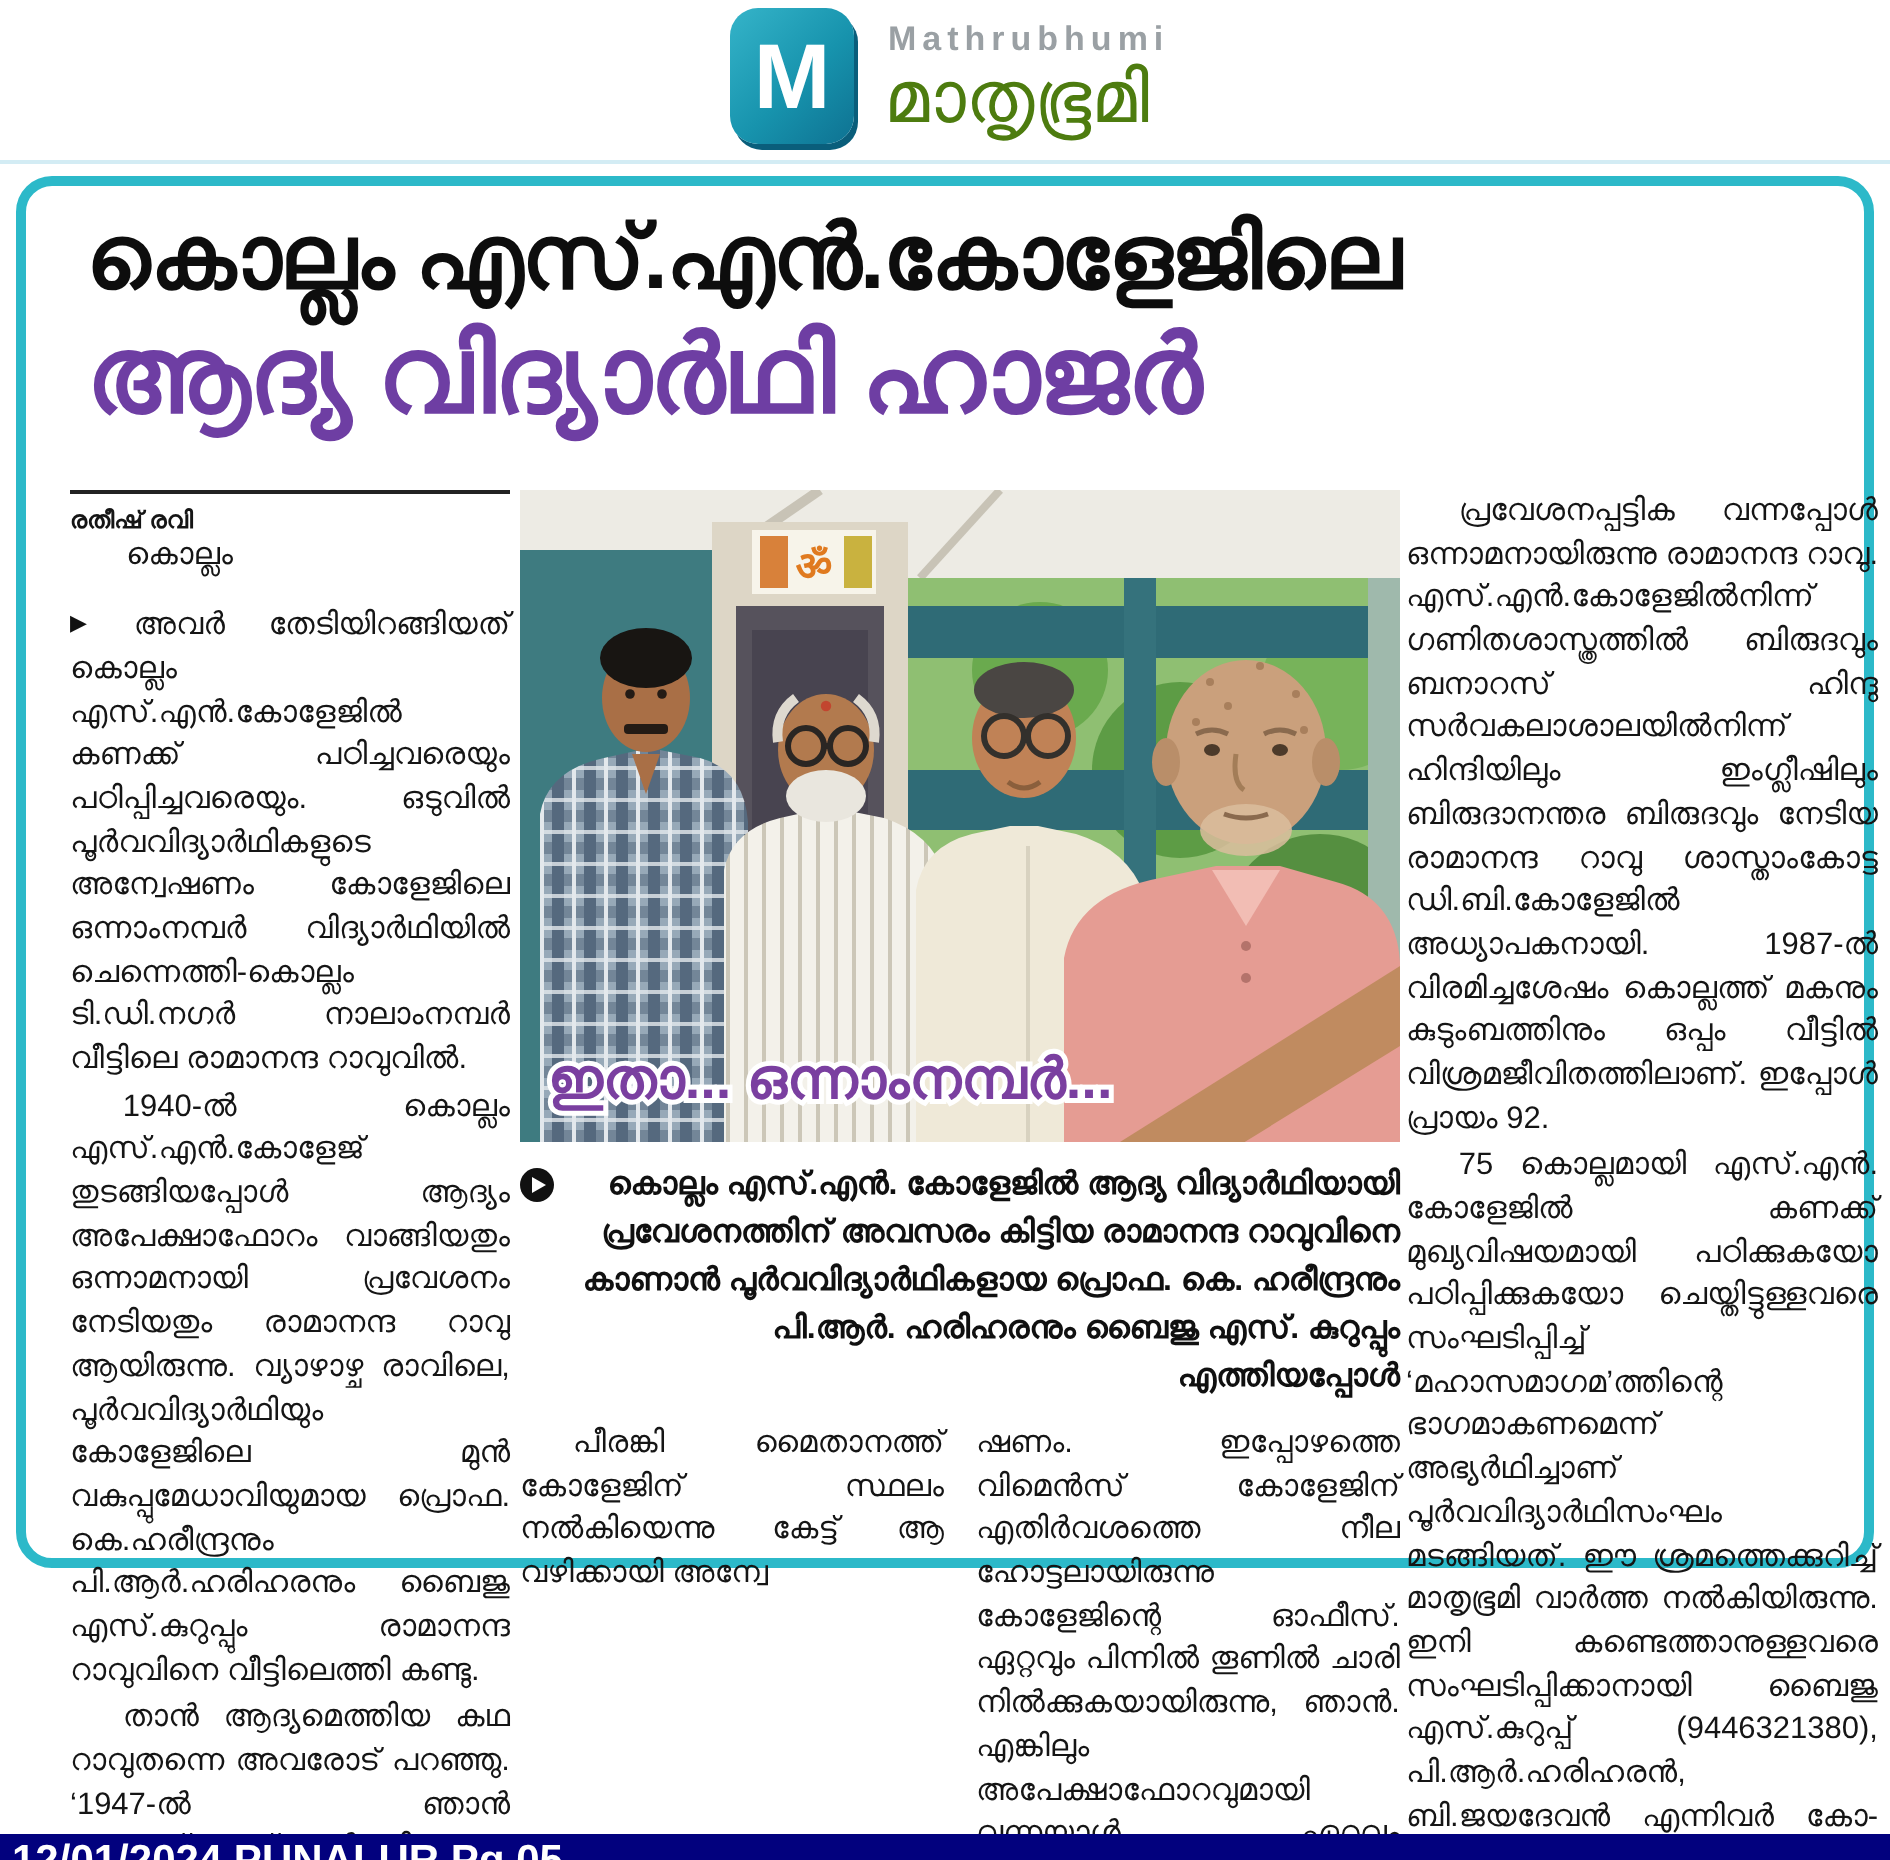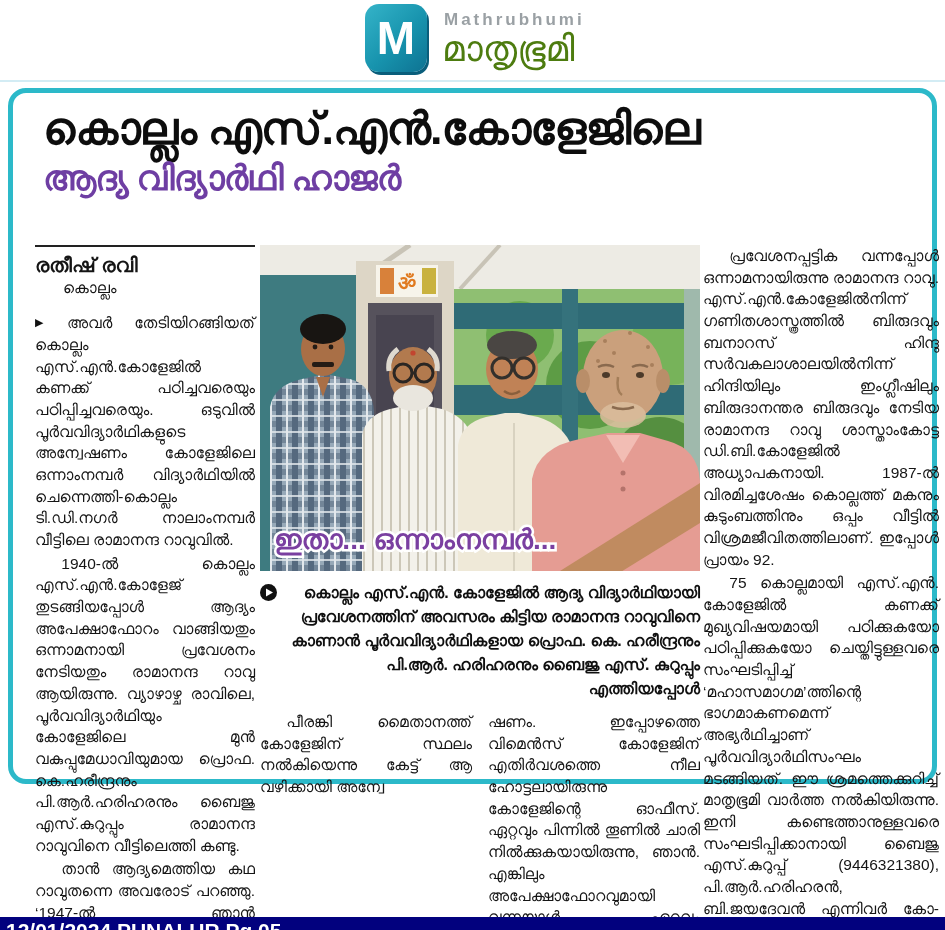--- a/index.html
+++ b/index.html
@@ -30,30 +30,30 @@
   }
   .masthead-rule { position:absolute; left:0; top:80px; width:945px; height:2px; background:#d3ecf4; }
 
   
   .frame {
     position:absolute; left:8px; top:88px; width:929px; height:696px;
     border:5px solid #2cb9c9; border-radius:18px; background:#fff;
   }
   .headline { position:absolute; left:30px; top:10px; width:870px; }
   .headline .h-line1 { color:#0d0d0d; font-size:45px; font-weight:bold; line-height:1.15; letter-spacing:-1px; }
-  .headline .h-line2 { color:#6e3ea3; font-size:35px; font-weight:bold; line-height:1.1; letter-spacing:-1px; margin-top:4px; }
+  .headline .h-line2 { color:#6e3ea3; font-size:54px; font-weight:bold; line-height:1.1; letter-spacing:-1px; margin-top:4px; }
 
   .bodytext { font-size:15.5px; line-height:1.4; text-align:justify; color:#151515; }
   .bodytext p { margin:0 0 2px 0; }
   .bodytext p.indent { text-indent:1.7em; }
 
   
   .col1 { position:absolute; left:22px; top:152px; width:220px; }
   .byline { border-top:2px solid #222; padding-top:6px; margin-bottom:14px; }
-  .byline .name { font-size:20px; font-weight:bold; line-height:1.25; }
+  .byline .name { font-size:12px; font-weight:bold; line-height:1.25; }
   .byline .place { font-size:15.5px; line-height:1.3;margin-left:28px; }
   .bullet { color:#111; font-size:11px; vertical-align:2px; padding-right:6px; }
 
   
   .middle { position:absolute; left:247px; top:152px; width:440px; }
   .photo-wrap { width:440px; height:326px; overflow:hidden; background:#9db3ab; }
   .caption-row { display:flex; margin-top:10px; margin-bottom:10px; }
   .caption-icon { flex:0 0 auto; margin:3px 8px 0 0; }
   .caption-text { font-size:16px; font-weight:bold; line-height:1.5; color:#101010; text-align:right; }
   .midcols { display:flex; gap:16px; margin-top:6px; }

